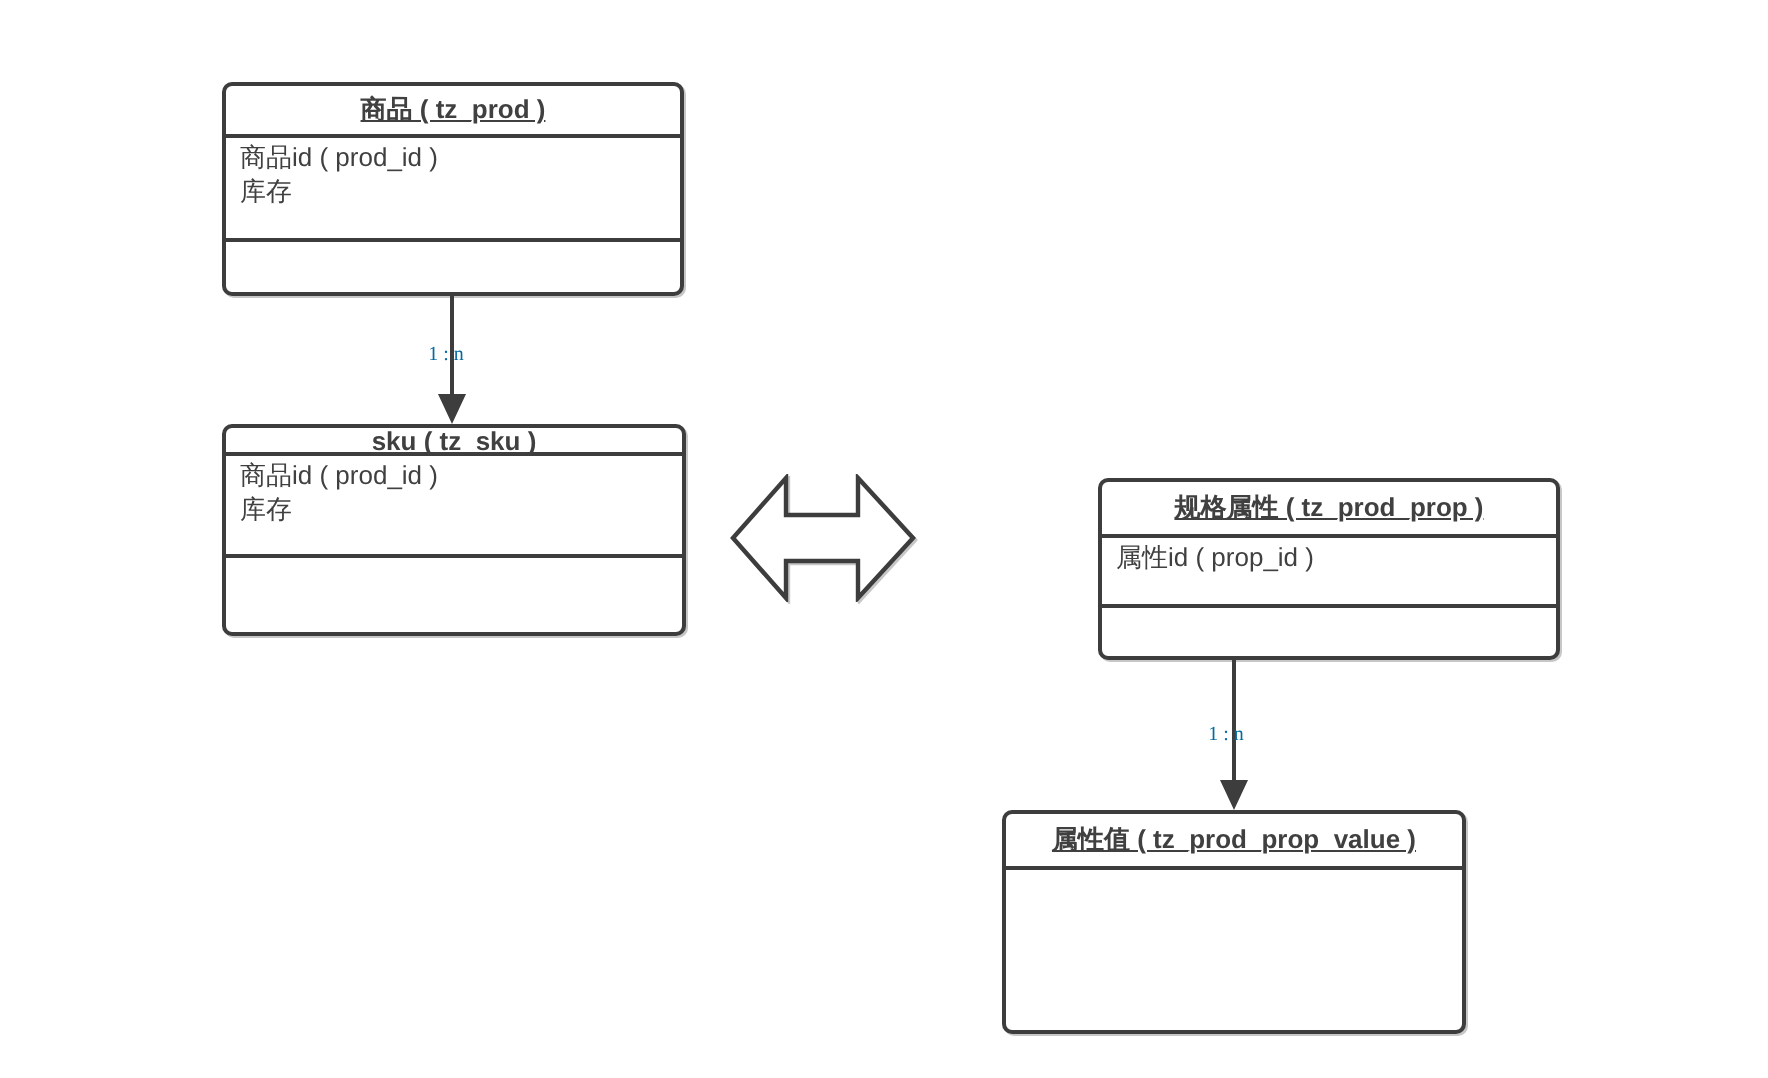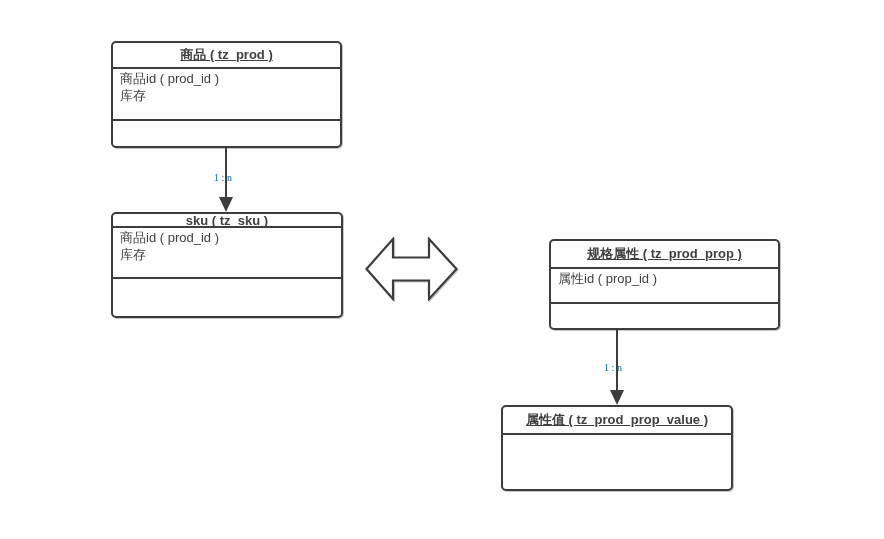--- a/index.html
+++ b/index.html
@@ -54,21 +54,21 @@
   .t1 .t-fields { height: 52px; }
 
   .t2 { left: 111px; top: 212px; width: 232px; height: 106px; }
   .t2 .t-header { height: 14px; }
   .t2 .t-fields { height: 51px; }
 
   .t3 { left: 501px; top: 239px; width: 231px; height: 91px; margin-left: 48px; }
   .t3 .t-header { height: 28px; }
   .t3 .t-fields { height: 35px; }
 
-  .t4 { left: 501px; top: 405px; width: 232px; height: 86px; }
+  .t4 { left: 501px; top: 405px; width: 232px; height: 112px; }
   .t4 .t-header { height: 28px; }
   .t4 .t-fields { height: 53px; }
 
   
   .conn-line {
     position: absolute;
     width: 2px;
     background: #3d3d3d;
   }
   .conn-arrow {

